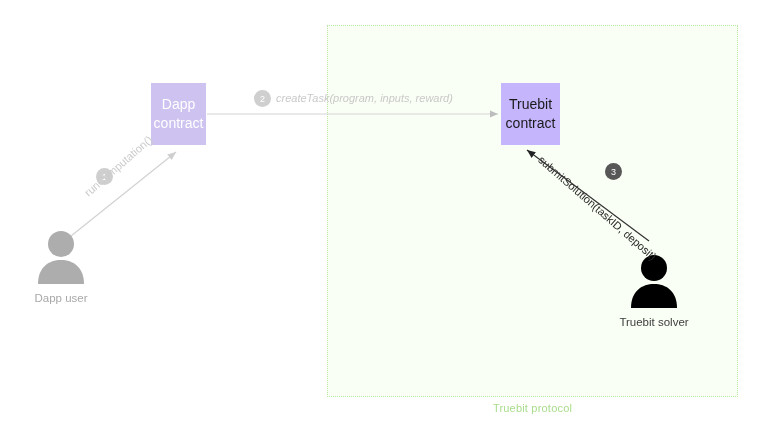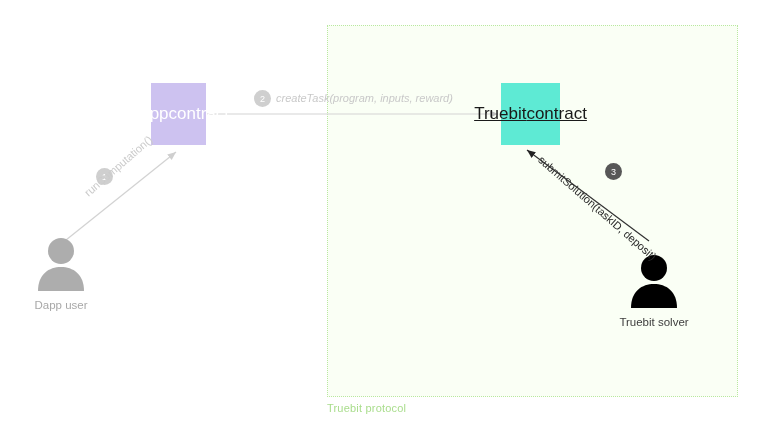--- a/index.html
+++ b/index.html
@@ -25,74 +25,73 @@
     height: 372px;
     background: #fafff5;
     border: 1px dotted #b9e8a0;
     box-sizing: border-box;
   }
   .protocol-caption {
     position: absolute;
     left: 327px;
     top: 402px;
     width: 411px;
-    text-align: left;
+    text-align: center;
     font-size: 11px;
     color: #a9dd8c;
     letter-spacing: .2px;
   }
 
   
   .node-box {
     position: absolute;
     box-sizing: border-box;
     display: flex;
-    flex-direction: row;
+    flex-direction: column;
     align-items: center;
     justify-content: center;
     line-height: 1.35;
-    font-size: 17px;
+    font-size: 14px;
     text-align: center;
   }
   .node-box .line { display: block; }
 
   #dapp-contract {
     left: 151px;
     top: 83px;
     width: 55px;
     height: 62px;
     background: #cdc2f0;
     color: #ffffff;
   }
   #truebit-contract {
     left: 501px;
     top: 83px;
     width: 59px;
     height: 62px;
-    background: #5eead4;
+    background: #c4b5fd;
     color: #1a1a1a;
-    text-decoration: underline;
   }
 
   
   .actor {
     position: absolute;
     width: 90px;
     text-align: center;
   }
   .actor .glyph {
     display: block;
     margin: 0 auto;
   }
   .actor .caption {
     display: block;
     margin-top: 4px;
     font-size: 11.5px;
   }
-  #dapp-user { left: 16px; top: 235px; }
+  #dapp-user { left: 16px; top: 228px; }
   #dapp-user .caption { color: #a8a8a8; }
   #truebit-solver { left: 609px; top: 252px; }
   #truebit-solver .caption { color: #3d3d3d; }
 
   
   #arrow-layer {
     position: absolute;
     left: 0;
     top: 0;
     width: 768px;

